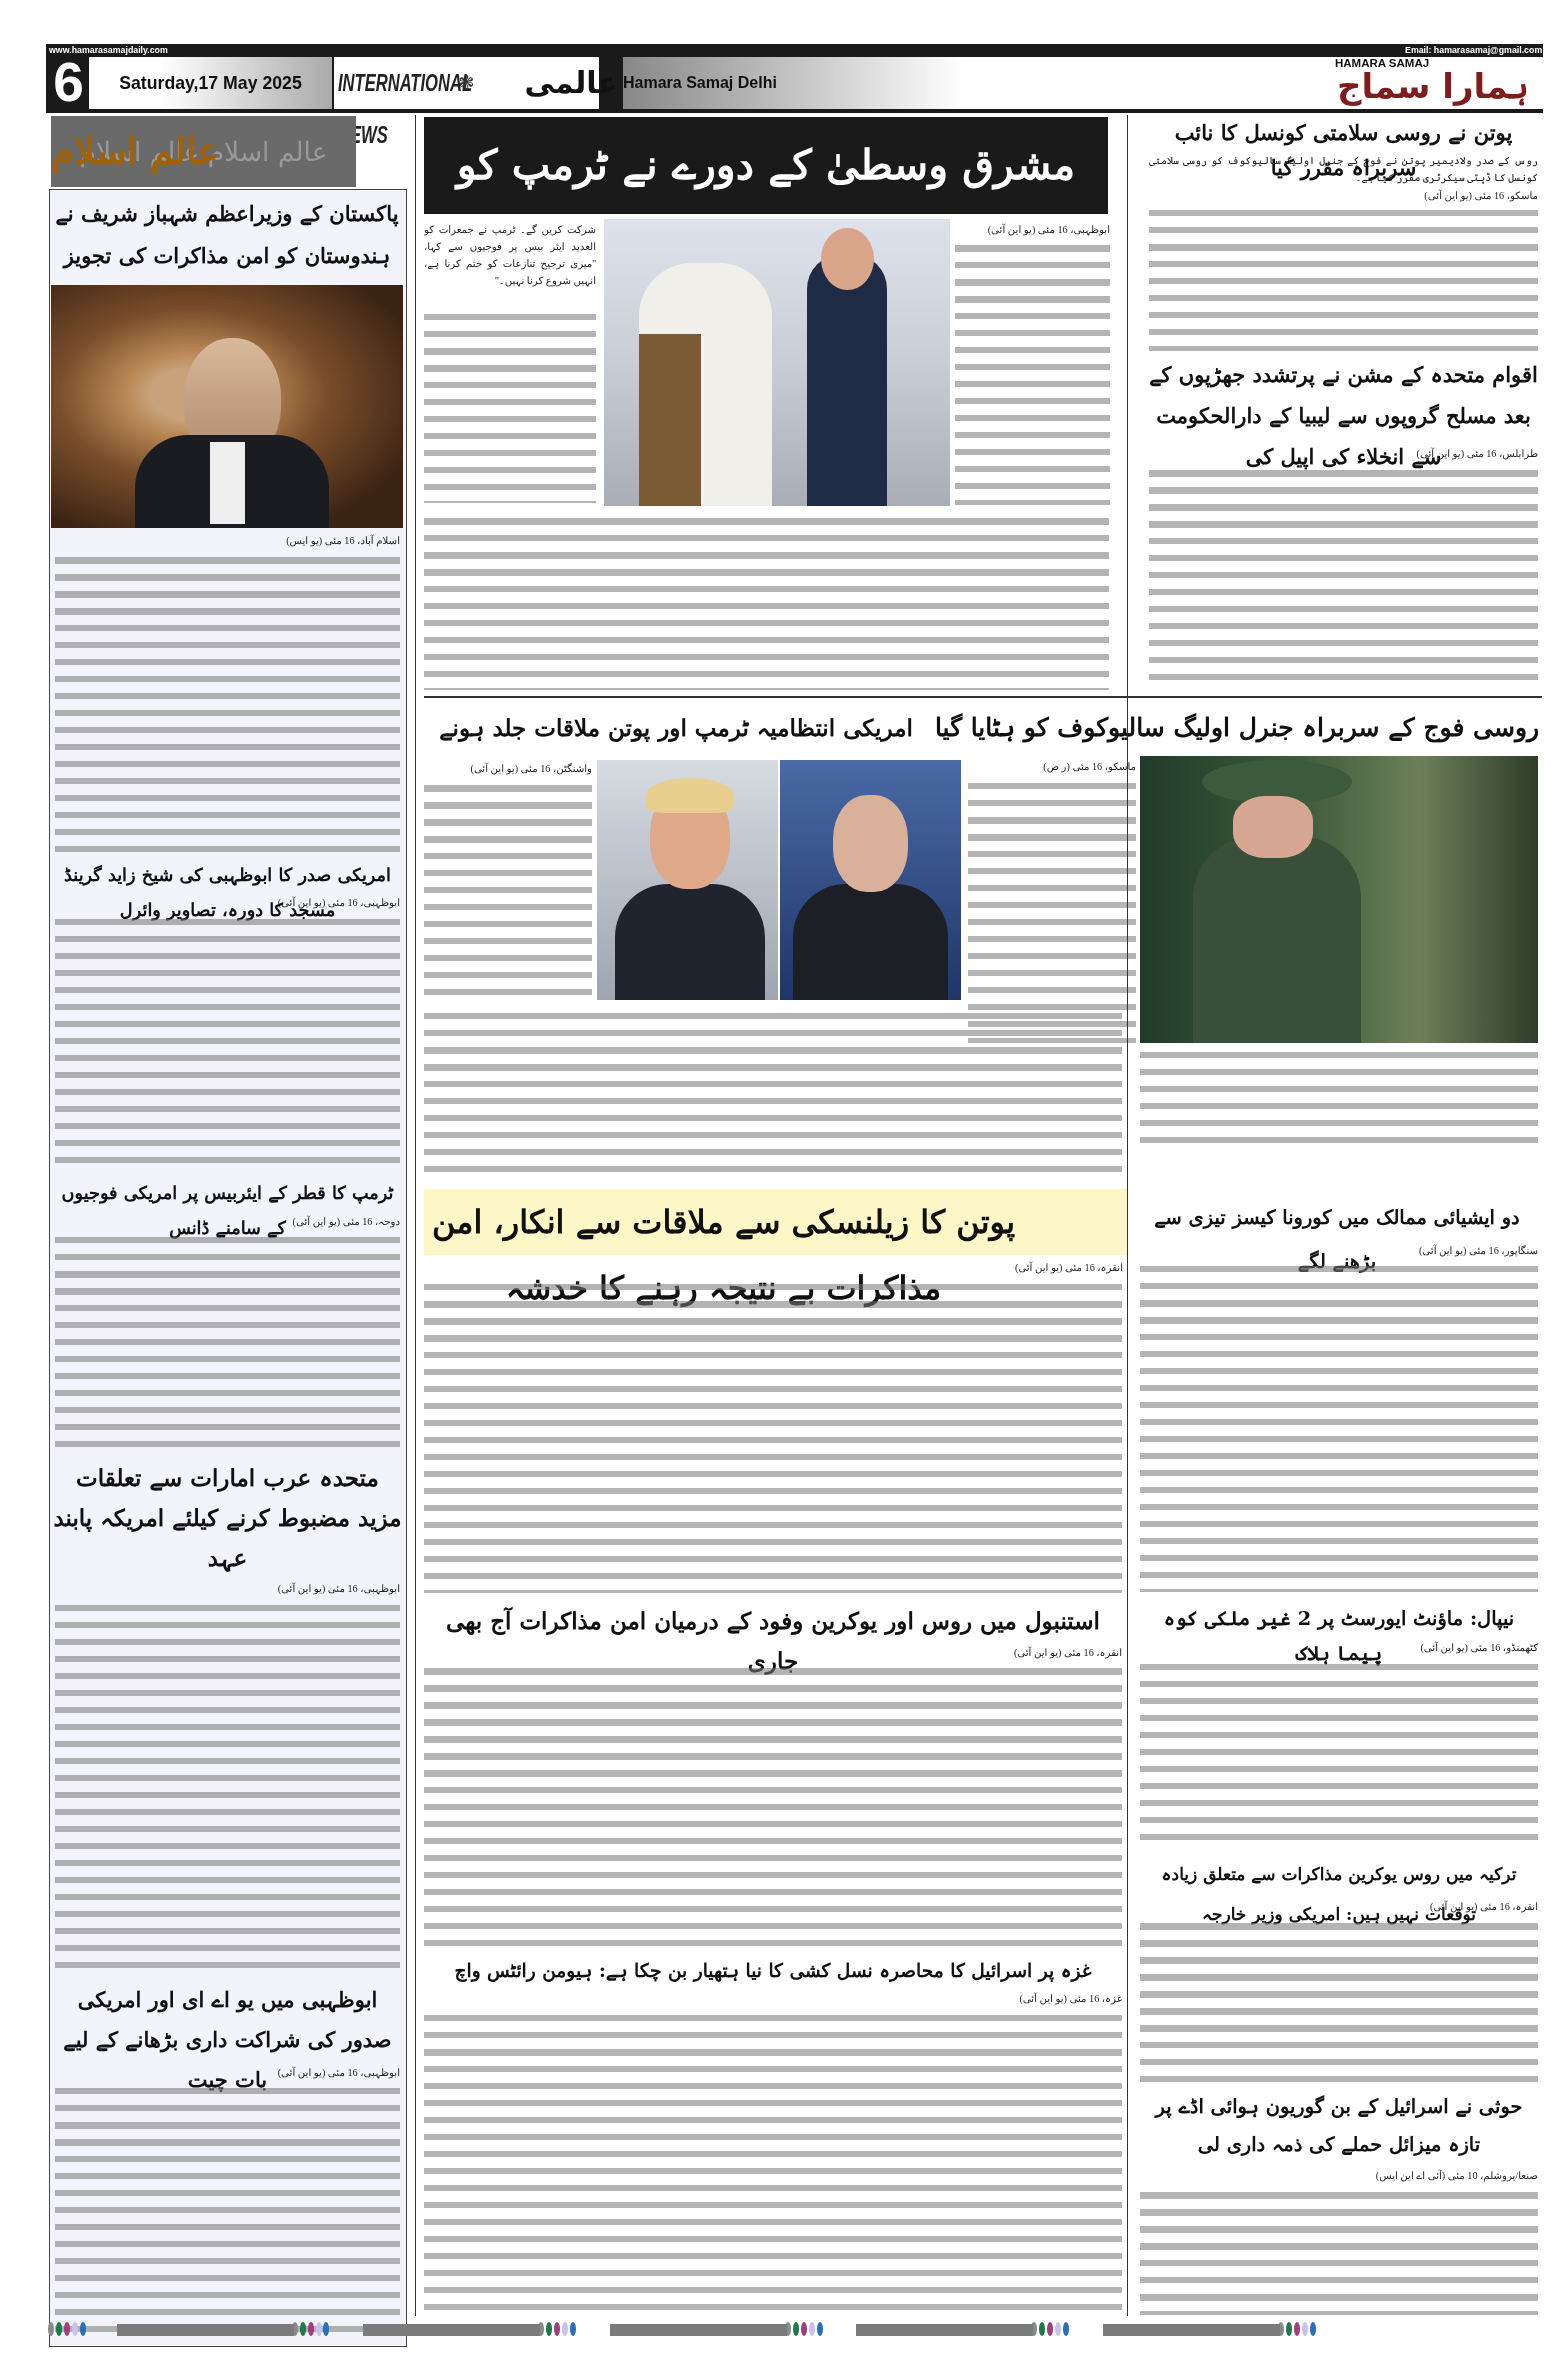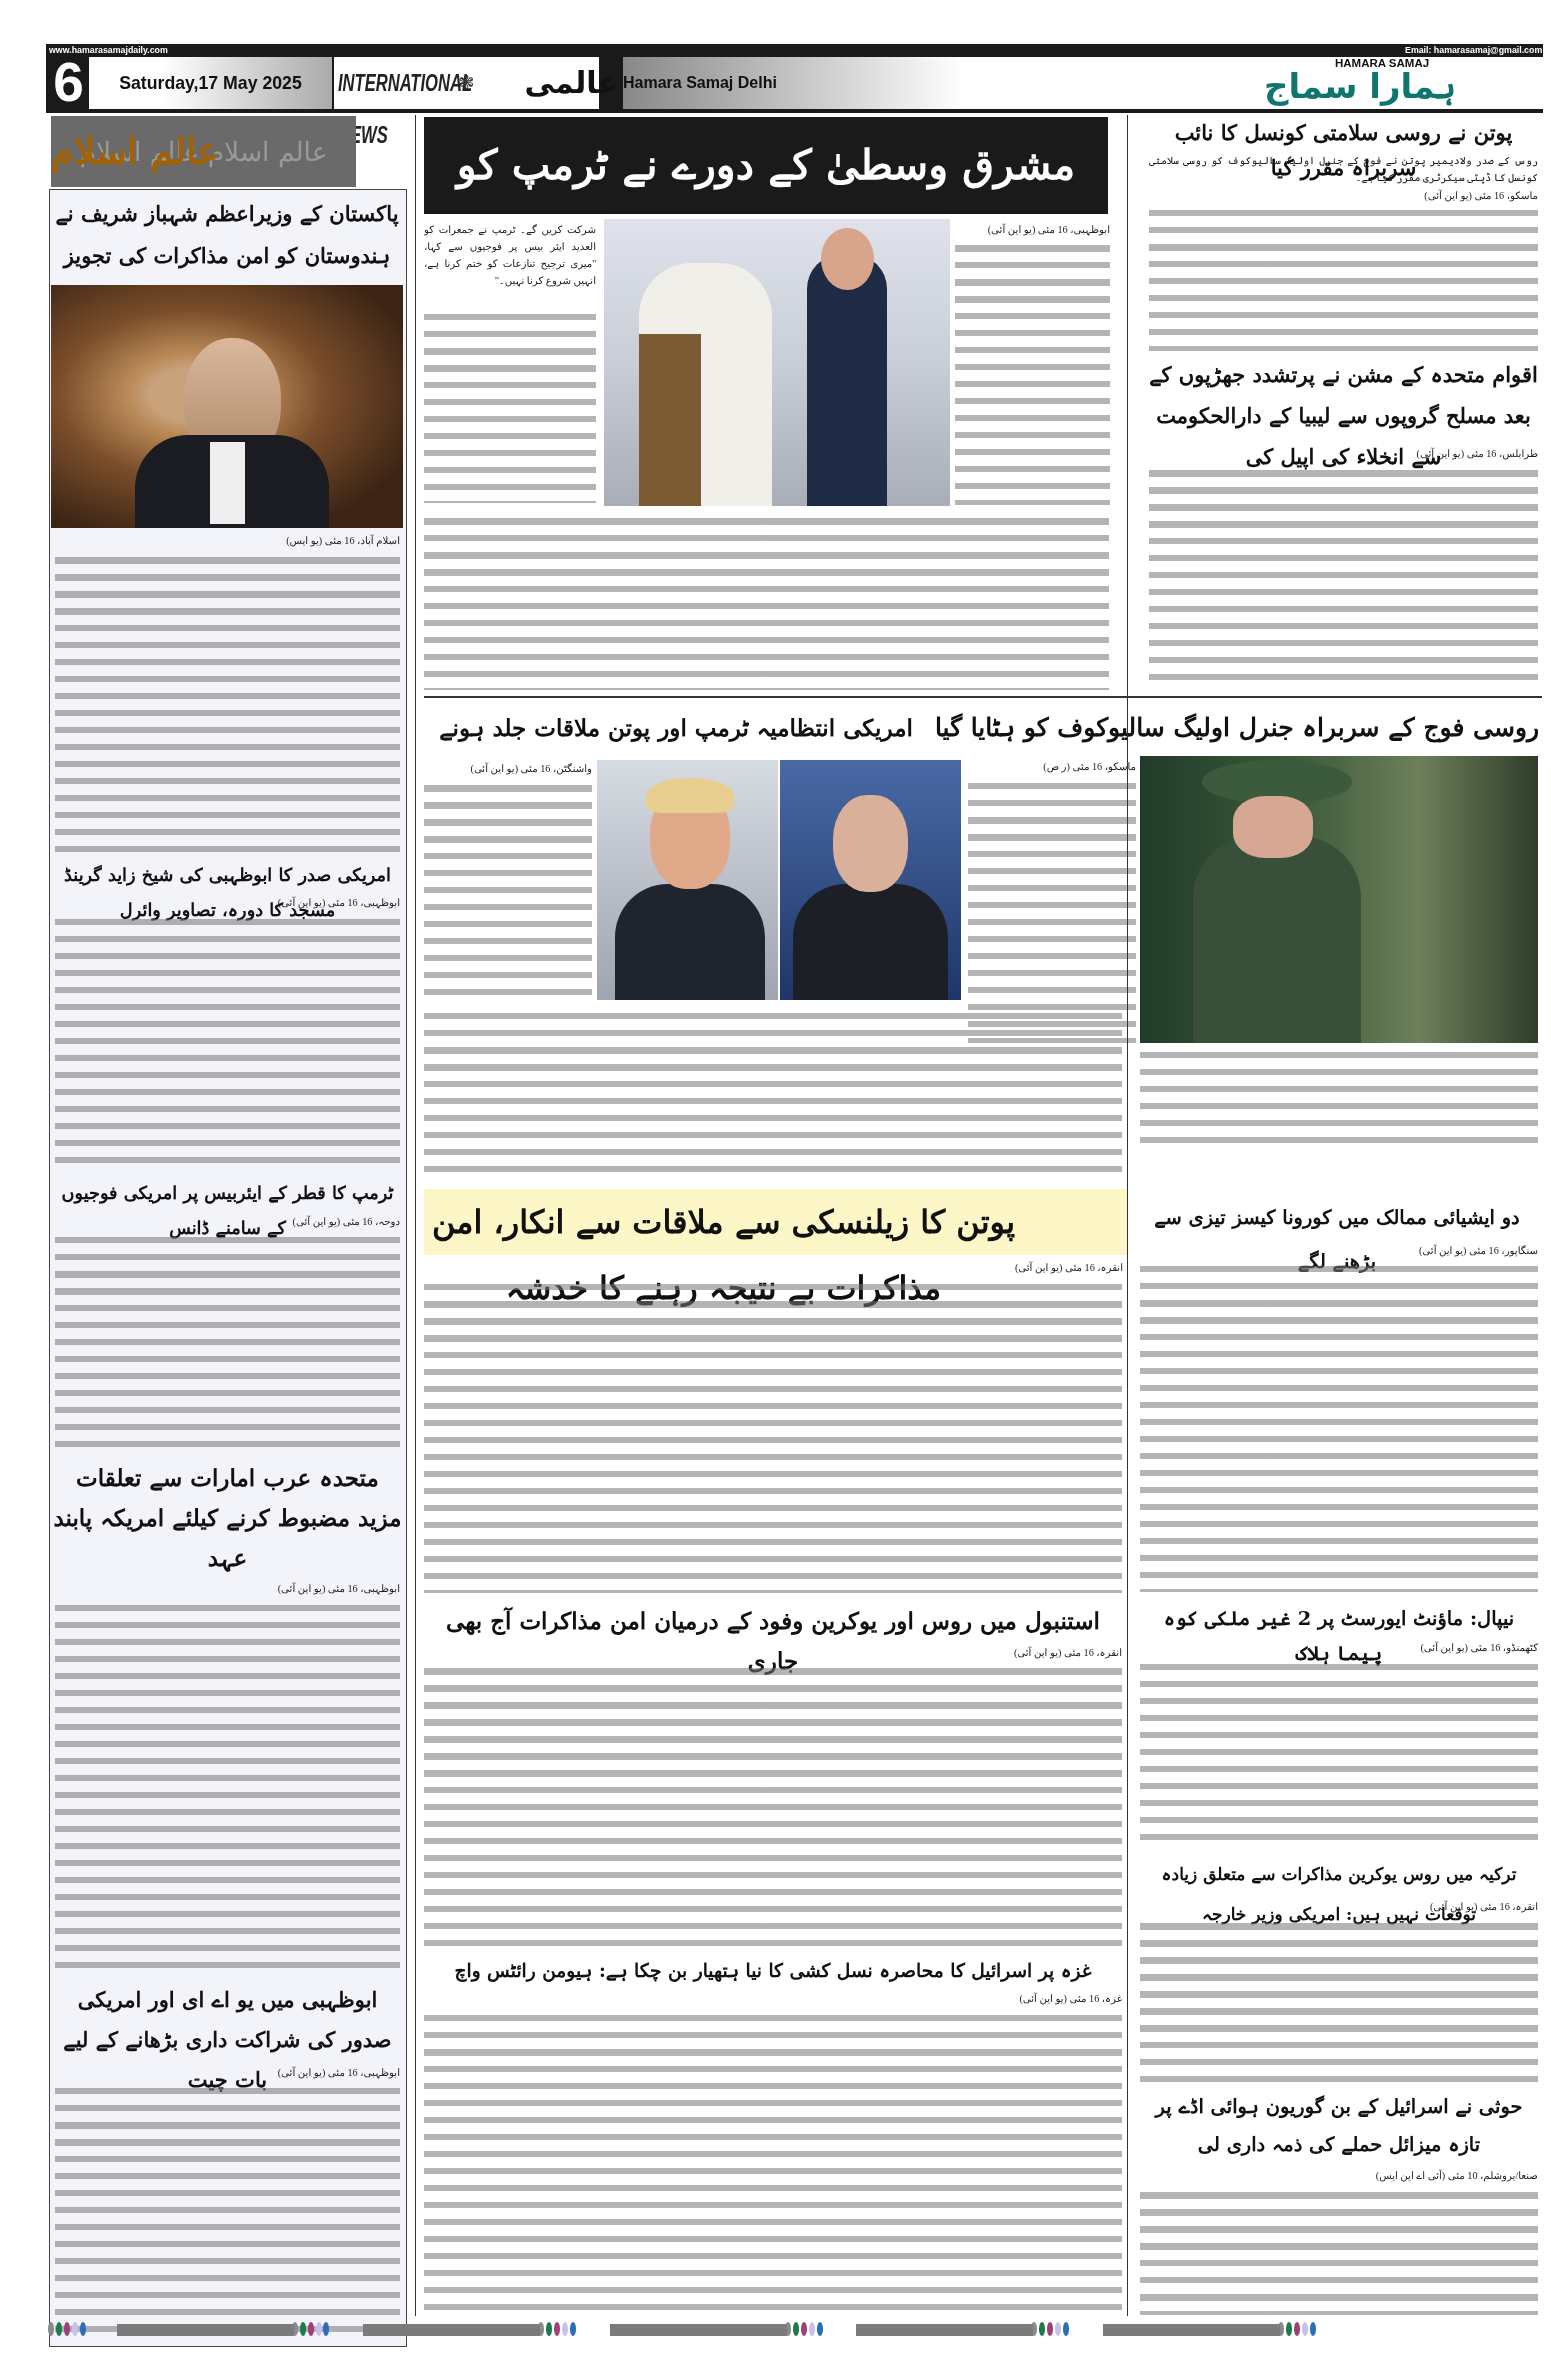--- a/index.html
+++ b/index.html
@@ -13,21 +13,21 @@
 #date-box{left:89px;top:57px;width:243px;height:52px;background:linear-gradient(90deg,#fff 30%,#aaa);}
 #date-text{left:89px;top:57px;width:243px;height:52px;font:bold 17.7px/52px "Liberation Sans",sans-serif;text-align:center;color:#111}
 #intl-box{left:334px;top:57px;width:265px;height:52px;background:#fff}
 #intl-text{left:338px;top:57px;width:159px;height:52px;font:italic bold 23px/52px "Liberation Sans",sans-serif;color:#222;transform:scaleX(.72);transform-origin:left}
 #intl-star{left:458px;top:57px;font:19.4px/52px "DejaVu Sans",sans-serif;color:#333}
 #urdu-title{left:477px;top:57px;width:141px;height:52px;font:bold 30px/52px "DejaVu Sans",sans-serif;text-align:right;direction:rtl;color:#111}
 #hs-box{left:623px;top:57px;width:486px;height:52px;background:linear-gradient(90deg,#888,#fff 70%)}
 #hs-text{left:623px;top:57px;width:486px;height:52px;font:bold 16px/52px "Liberation Sans",sans-serif;}
 #logo-box{left:1109px;top:57px;width:434px;height:52px;background:#fff}
 #logo-en{left:1335px;top:57px;font:bold 11.5px "Liberation Sans",sans-serif;color:#111}
-#logo-ur{left:1264px;top:65px;width:265px;font:bold 34px/42px "DejaVu Sans",sans-serif;color:#0f766e;text-align:left;direction:rtl}
+#logo-ur{left:1264px;top:65px;width:265px;font:bold 34px/42px "DejaVu Sans",sans-serif;color:#7f1d1d;text-align:right;direction:rtl}
 
 .urdu{direction:rtl;text-align:justify;font-family:Liberation Serif, serif}
 .hl{direction:rtl;text-align:center;font-weight:bold;font-family:"DejaVu Serif",serif;color:#111}
 .body-txt{font-size:10.2px;line-height:17px;color:#222;overflow:hidden}
 .lines{background:repeating-linear-gradient(180deg,transparent 0 5.3px,#777 5.3px 11.5px,transparent 11.5px 17px);opacity:.55}
 .box{border:1.8px solid #444;background:#f3f3fa}
 .img{overflow:hidden}
 
 #islam-banner{left:51px;top:116px;width:305px;height:71px;background:#6a6a6a}
 #islam-text{left:51px;top:116px;width:305px;height:71px;font:bold 37px/71px "DejaVu Serif",serif;color:#a16207;text-align:left;direction:rtl}

